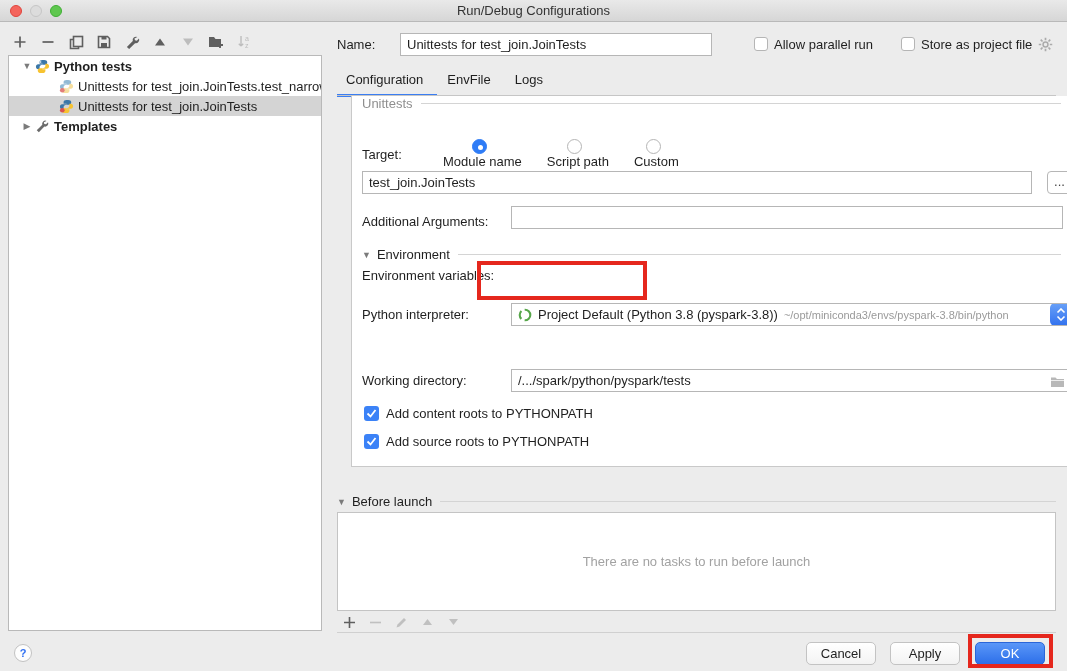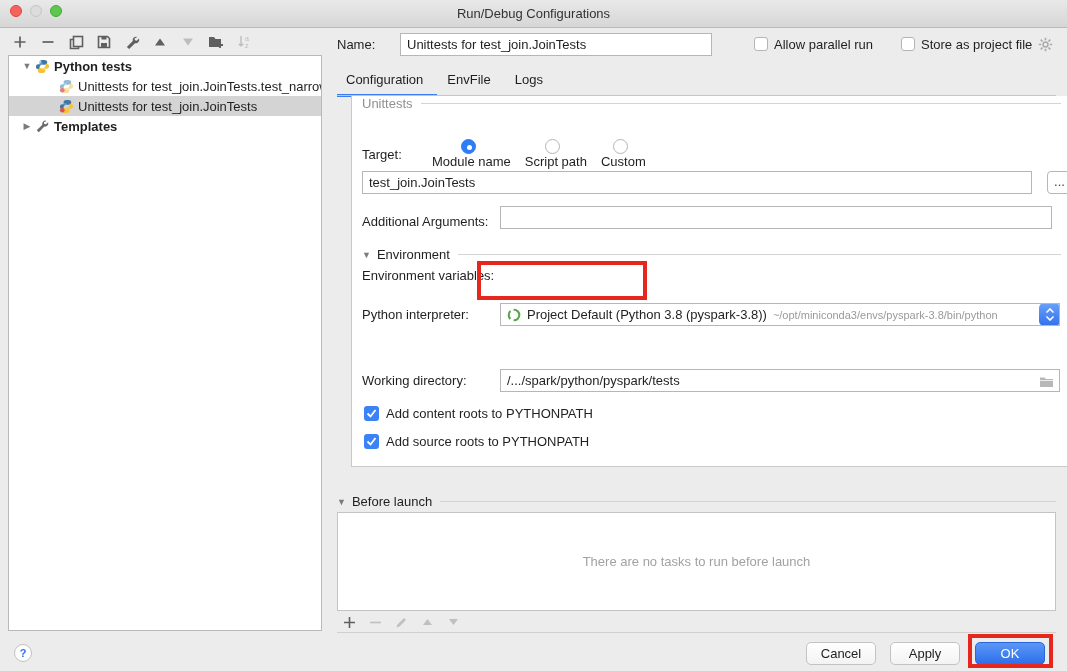--- a/index.html
+++ b/index.html
@@ -3,21 +3,21 @@
 <meta charset="utf-8">
 <style>
   * { margin:0; padding:0; box-sizing:border-box; }
   html,body { width:1067px; height:671px; }
   body {
     font-family:"Liberation Sans", sans-serif;
     background:#ececec; color:#1f1f1f; font-size:13px;
     position:relative; overflow:hidden;
   }
   
-  .titlebar { position:absolute; left:0; top:0; width:1067px; height:28px;
+  .titlebar { position:absolute; left:0; top:0; width:1067px; height:22px;
     background:linear-gradient(#e9e9e9,#d6d6d6); border-bottom:1px solid #b9b9b9;
     display:flex; align-items:center; justify-content:center; }
   .title { font-size:13px; color:#333; }
   .lights { position:absolute; left:10px; top:5px; display:flex; gap:8px; }
   .light { width:12px; height:12px; border-radius:50%; }
   .light.red { background:#f4645c; border:1px solid #e0443c; }
   .light.gray { background:#dcdcdc; border:1px solid #c6c6c6; }
   .light.green { background:#5fc74f; border:1px solid #3faf34; }
 
   
@@ -52,21 +52,21 @@
   .tab.selected::after { content:""; position:absolute; left:0; right:0; bottom:-1px; height:3px; background:#3b7ef2; }
   .tabline { position:absolute; left:337px; top:95px; width:719px; height:1px; background:#c6c6c6; }
 
   
   .pane { position:absolute; left:351px; top:96px; width:719px; height:371px;
     border:1px solid #c9c9c9; border-top:none; background:#ffffff; }
   .sep-header { position:absolute; display:flex; align-items:center; width:699px; left:10px; }
   .sep-header .line { flex:1; height:1px; background:#d4d4d4; margin-left:8px; }
   .gray-cap { color:#8f8f8f; }
   .tri { font-size:9px; color:#7b7b7b; margin-right:6px; }
-  .frow { position:absolute; left:10px; display:flex; align-items:center; }
+  .frow { position:absolute; left:10px; display:flex; align-items:center;gap:11px; }
   .flbl { width:138px; flex:0 0 138px; }
   .wide-field { width:560px; position:relative; }
   .modfield { width:670px; }
   .argsfield { width:552px; }
   .browse { position:absolute; left:685px; top:0; width:25px; height:23px; background:#fff;
     border:1px solid #b6b6b6; border-radius:4px; text-align:center; line-height:19px; color:#444; }
   .radio { width:15px; height:15px; border-radius:50%; background:#fff; border:1px solid #b5b5b5; margin:0 6px 0 0; flex:0 0 15px; position:relative;}
   .radio.sel { background:#2e7cf6; border-color:#2e7cf6; }
   .radio.sel::after { content:""; position:absolute; left:5px; top:5px; width:5px; height:5px; border-radius:50%; background:#fff; }
   .ropt { display:flex; align-items:center; margin-right:14px;flex-direction:column; }

